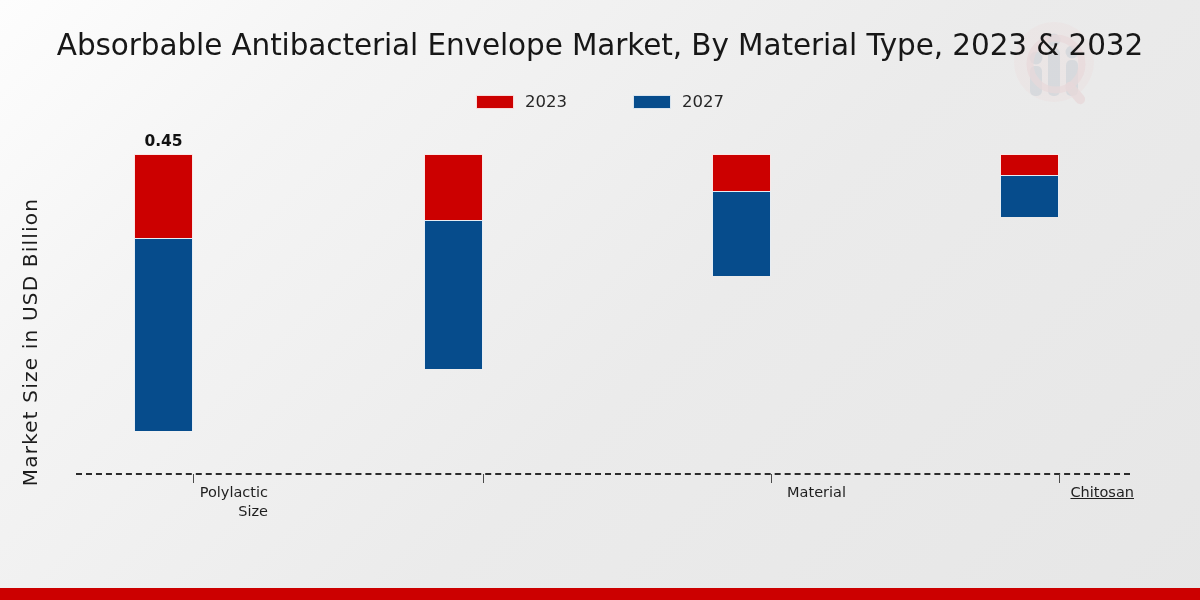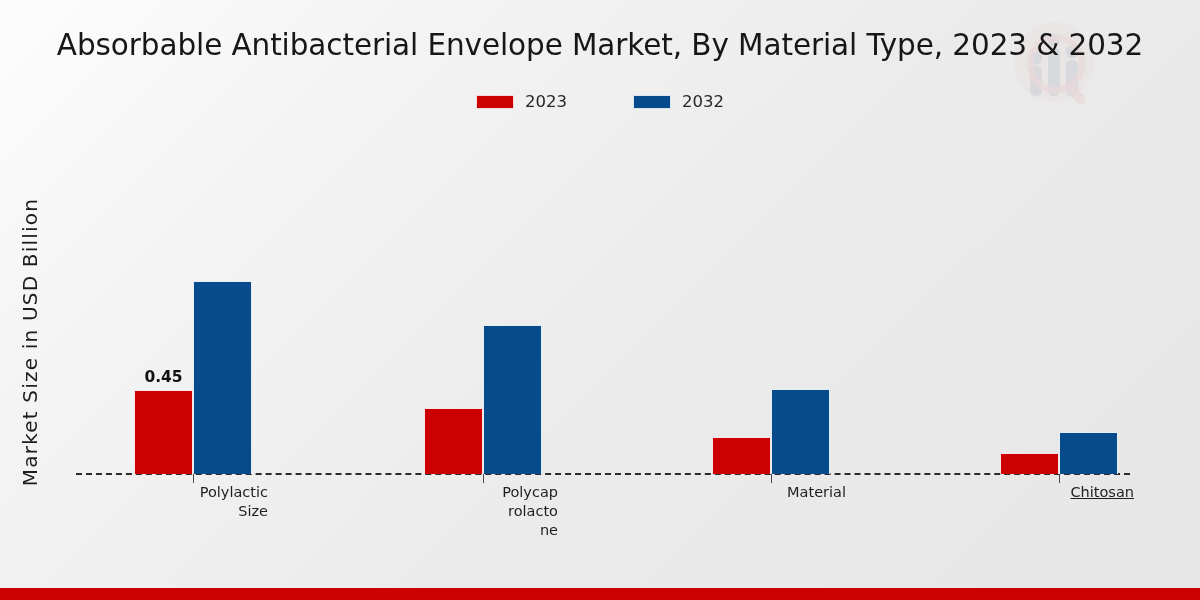--- a/index.html
+++ b/index.html
@@ -114,20 +114,21 @@
     bottom: 126px;   
     height: 320px;
   }
   .group-bars {
     position: absolute;
     bottom: 0;
     left: 0;
     display: flex;
     align-items: flex-end;
     height: 320px;
+    flex-direction: column;
   }
   .bar {
     width: 59px;
     box-sizing: border-box;
     border: 1px solid rgba(255,255,255,0.9);
     border-bottom: none;
     position: relative;
   }
   .bar.red   { background: #cc0000; }
   .bar.blue  { background: #064c8c; }
@@ -195,21 +196,21 @@
 
   <div id="chart-title">Absorbable Antibacterial Envelope Market, By Material Type, 2023 &amp; 2032</div>
 
   <div id="legend">
     <div class="legend-item">
       <span class="legend-swatch" style="background:#cc0000"></span>
       <span class="legend-label">2023</span>
     </div>
     <div class="legend-item">
       <span class="legend-swatch" style="background:#064c8c"></span>
-      <span class="legend-label">2032</span>
+      <span class="legend-label">2027</span>
     </div>
   </div>
 
   <div id="plot">
 
     <div class="y-axis-title">Market Size in USD Billion</div>
 
     <div id="axis-line"></div>
 
     <div class="group" style="left:134px;">
@@ -226,25 +227,20 @@
       <div>Size</div>
     </div>
 
     <div class="group" style="left:424px;">
       <div class="group-bars">
         <div class="bar red" style="height:66px;"></div>
         <div class="bar blue" style="height:149px;"></div>
       </div>
       <span class="tick"></span>
     </div>
-    <div class="cat-label" style="left:408px;">
-      <div>Polycap</div>
-      <div>rolacto</div>
-      <div>ne</div>
-    </div>
 
     <div class="group" style="left:712px;">
       <div class="group-bars">
         <div class="bar red" style="height:37px;"></div>
         <div class="bar blue" style="height:85px;"></div>
       </div>
       <span class="tick"></span>
     </div>
     <div class="cat-label" style="left:696px;">
       <div>Material</div>

